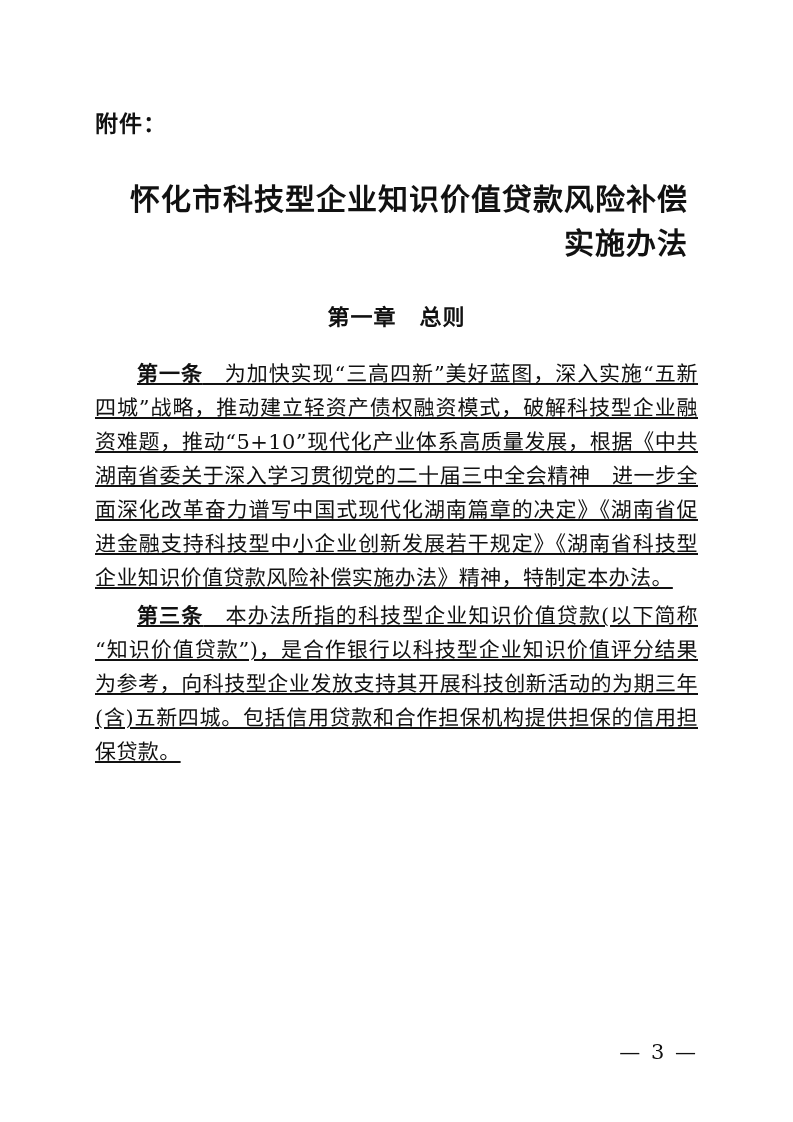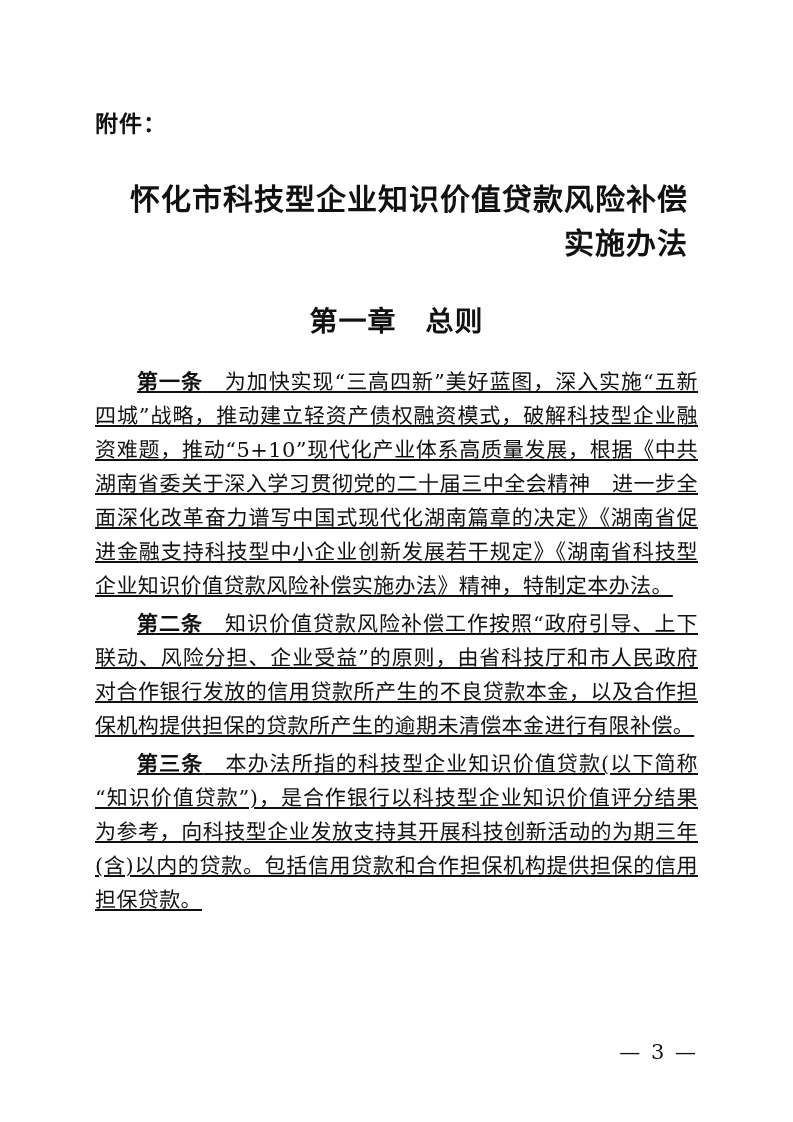--- a/index.html
+++ b/index.html
@@ -34,21 +34,21 @@
   .doc-title {
     font-size: 30px;
     font-weight: 700;
     text-align: right;
     line-height: 1.45;
     letter-spacing: 1px;
     margin: 38px 0 0 0;
     padding: 0 10px;
   }
   .chapter-heading {
-    font-size: 28px;
+    font-size: 22px;
     font-weight: 700;
     text-align: center;
     letter-spacing: 1px;
     margin: 34px 0 0 0;
   }
   .body-block {
     margin-top: 26px;
     text-decoration: underline;
   }
   p.para {
@@ -81,26 +81,23 @@
   <h1 class="doc-title">怀化市科技型企业知识价值贷款风险补偿实施办法</h1>
 
   <h2 class="chapter-heading">第一章　总则</h2>
 
   <div class="body-block">
 
     <p class="para">
       <span class="lead">第一条</span><span>　为加快实现“三高四新”美好蓝图，深入实施“五新四城”战略，推动建立轻资产债权融资模式，破解科技型企业融资难题，推动“5+10”现代化产业体系高质量发展，根据《中共湖南省委关于深入学习贯彻党的二十届三中全会精神　进一步全面深化改革奋力谱写中国式现代化湖南篇章的决定》《湖南省促进金融支持科技型中小企业创新发展若干规定》《湖南省科技型企业知识价值贷款风险补偿实施办法》精神，特制定本办法。</span>
     </p>
 
-    <p class="para">
-      <span class="lead">第二条</span><span>　知识价值贷款风险补偿工作按照“政府引导、上下联动、风险分担、企业受益”的原则，由省科技厅和市人民政府对合作银行发放的信用贷款所产生的不良贷款本金，以及合作担保机构提供担保的贷款所产生的逾期未清偿本金进行有限补偿。</span>
-    </p>
 
     <p class="para">
-      <span class="lead">第三条</span><span>　本办法所指的科技型企业知识价值贷款(以下简称“知识价值贷款”)，是合作银行以科技型企业知识价值评分结果为参考，向科技型企业发放支持其开展科技创新活动的为期三年(含)以内的贷款。包括信用贷款和合作担保机构提供担保的信用担保贷款。</span>
+      <span class="lead">第三条</span><span>　本办法所指的科技型企业知识价值贷款(以下简称“知识价值贷款”)，是合作银行以科技型企业知识价值评分结果为参考，向科技型企业发放支持其开展科技创新活动的为期三年(含)五新四城。包括信用贷款和合作担保机构提供担保的信用担保贷款。</span>
     </p>
 
 
   </div>
 
   <div class="page-number">— 3 —</div>
 
 </div>
 
 </body></html>

